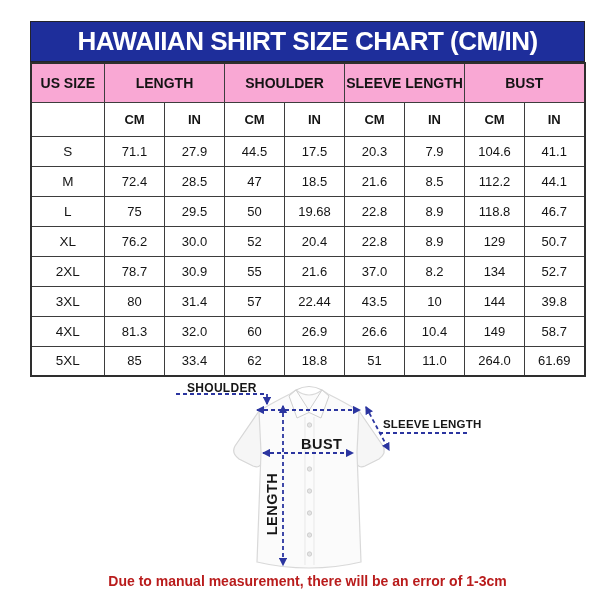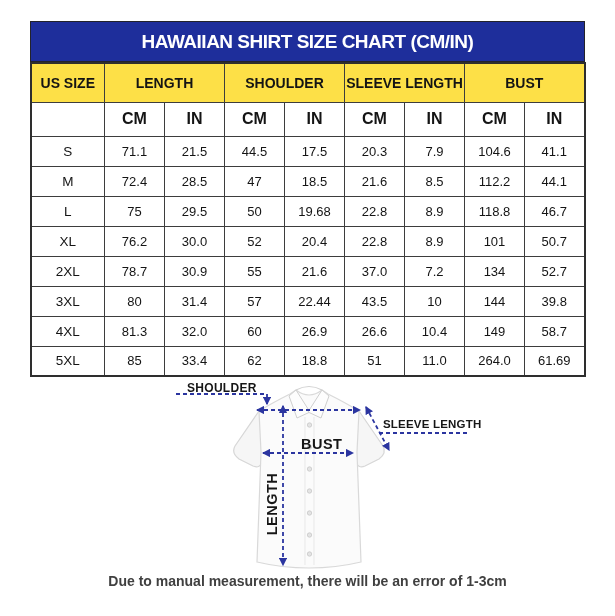--- a/index.html
+++ b/index.html
@@ -8,41 +8,41 @@
 
   .page { position:relative; width:615px; height:616px; background:#fff; }
 
   
   .banner {
     width:555px; height:41px; margin:21px auto 0 auto;
     background:#1e2e9b; border:1px solid #23232b;
     display:flex; align-items:center; justify-content:center;
   }
   .banner h1 {
-    color:#ffffff; font-size:19px; font-weight:bold; letter-spacing:-0.5px;
+    color:#ffffff; font-size:26px; font-weight:bold; letter-spacing:-0.5px;
     white-space:nowrap;
     text-align:right;
   }
 
   
   table.size-table {
     width:555px; margin:0 auto; border-collapse:collapse; table-layout:fixed;
     border:2px solid #2e2e2e;
   }
   .size-table th, .size-table td {
     border:1px solid #3d3d3d; text-align:center; vertical-align:middle;
     color:#141414;
   }
   .size-table col.c-size { width:74px; }
   .size-table col.c-val  { width:60px; }
   .size-table tr.group-row th {
-    height:39px; background:#fde047; font-size:14px; font-weight:bold;
+    height:39px; background:#f9a8d4; font-size:14px; font-weight:bold;
   }
   .size-table tr.unit-row th {
-    height:34px; background:#ffffff; font-size:16px; font-weight:bold;
+    height:34px; background:#ffffff; font-size:13px; font-weight:bold;
   }
   .size-table tbody td { height:30px; font-size:13px; font-weight:normal; background:#fff; }
   .size-table tbody td.size-cell { font-size:13.5px; }
 
   
   .diagram { position:relative; width:615px; height:195px; }
   .diagram svg { position:absolute; left:0; top:0; }
   .dlabel {
     position:absolute; color:#161616; font-weight:bold; white-space:nowrap;
   }
@@ -51,21 +51,21 @@
   .lbl-bust     { left:301px; top:59px; font-size:14.5px; letter-spacing:0.5px; }
   .lbl-length   {
     left:236px; top:119px; width:72px; text-align:center;
     font-size:14.5px; letter-spacing:0.5px;
     transform:rotate(-90deg); transform-origin:center center;
   }
 
   
   .note {
     margin-top:1px; text-align:center;
-    color:#404040; font-size:14px; font-weight:bold;
+    color:#b91c1c; font-size:14px; font-weight:bold;
   }
 </style>
 </head>
 <body>
 
 <div class="page">
 
   <div class="banner">
     <h1>HAWAIIAN SHIRT SIZE CHART (CM/IN)</h1>
   </div>
@@ -99,21 +99,21 @@
         <th>CM</th>
         <th>IN</th>
         <th>CM</th>
         <th>IN</th>
       </tr>
     </thead>
     <tbody>
       <tr>
         <td class="size-cell">S</td>
         <td>71.1</td>
-        <td>21.5</td>
+        <td>27.9</td>
         <td>44.5</td>
         <td>17.5</td>
         <td>20.3</td>
         <td>7.9</td>
         <td>104.6</td>
         <td>41.1</td>
       </tr>
       <tr>
         <td class="size-cell">M</td>
         <td>72.4</td>
@@ -137,31 +137,31 @@
         <td>46.7</td>
       </tr>
       <tr>
         <td class="size-cell">XL</td>
         <td>76.2</td>
         <td>30.0</td>
         <td>52</td>
         <td>20.4</td>
         <td>22.8</td>
         <td>8.9</td>
-        <td>101</td>
+        <td>129</td>
         <td>50.7</td>
       </tr>
       <tr>
         <td class="size-cell">2XL</td>
         <td>78.7</td>
         <td>30.9</td>
         <td>55</td>
         <td>21.6</td>
         <td>37.0</td>
-        <td>7.2</td>
+        <td>8.2</td>
         <td>134</td>
         <td>52.7</td>
       </tr>
       <tr>
         <td class="size-cell">3XL</td>
         <td>80</td>
         <td>31.4</td>
         <td>57</td>
         <td>22.44</td>
         <td>43.5</td>

